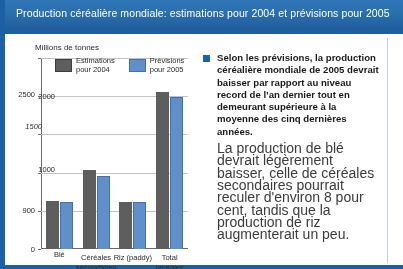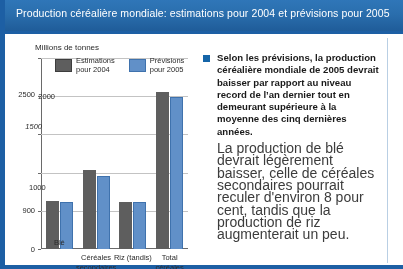--- a/index.html
+++ b/index.html
@@ -204,41 +204,41 @@
     <div class="plot" id="plot">
       <div class="axis-line"></div>
     <div class="gridline" style="top: 190px; background: rgb(106, 106, 106);"></div>
         <div class="tick-mark" style="top: 191px; left: -3px;"></div>
         <div class="tick-label" style="top: 186.5px; left: -36px; width: 30px;">0</div>
         <div class="gridline" style="top: 152.8px;"></div>
         <div class="tick-mark" style="top: 152.8px; left: -3px;"></div>
         <div class="tick-label" style="top: 148.3px; left: -36px; width: 30px;">900</div>
         <div class="gridline" style="top: 114.6px;"></div>
         <div class="tick-mark" style="top: 114.6px; left: -3px;"></div>
-        <div class="tick-label" style="top: 125px; left: -36px; width: 28px; padding-left: 24px;">1000</div>
+        <div class="tick-label" style="top: 107px; left: -36px; width: 50px; padding-left: 24px;">1000</div>
         <div class="gridline" style="top: 76.4px;"></div>
         <div class="tick-mark" style="top: 76.4px; left: -3px;"></div>
         <div class="tick-label" style="top: 64px; left: -36px; width: 37px; font-style: italic;">1500</div>
         <div class="gridline" style="top: 38.2px;"></div>
         <div class="tick-mark" style="top: 38.2px; left: -3px;"></div>
         <div class="tick-label" style="top: 33.7px; left: -36px; width: 50px;">2000</div>
         <div class="gridline" style="top: 0px;"></div>
         <div class="tick-mark" style="top: 0px; left: -3px;"></div>
         <div class="tick-label" style="top: -4.5px; left: -36px; width: 30px; margin-top: 36px;">2500</div>
         <div class="bar est" title="Estimations pour 2004: 625" style="left: 4.875px; width: 13px; height: 47.75px;"></div>
         <div class="bar est" title="Estimations pour 2004: 1030" style="left: 41.625px; width: 13px; height: 78.692px;"></div>
         <div class="bar est" title="Estimations pour 2004: 615" style="left: 78.375px; width: 13px; height: 46.986px;"></div>
         <div class="bar est" title="Estimations pour 2004: 2060" style="left: 115.125px; width: 13px; height: 157.384px;"></div>
         <div class="bar prev" title="Prévisions pour 2005: 615" style="left: 18.875px; width: 13px; height: 46.986px;"></div>
         <div class="bar prev" title="Prévisions pour 2005: 960" style="left: 55.625px; width: 13px; height: 73.344px;"></div>
         <div class="bar prev" title="Prévisions pour 2005: 620" style="left: 92.375px; width: 13px; height: 47.368px;"></div>
         <div class="bar prev" title="Prévisions pour 2005: 1990" style="left: 129.125px; width: 13px; height: 152.036px;"></div>
-        <div class="cat-label" style="left: -4px; width: 44.75px; top: 180px;">Blé</div>
+        <div class="cat-label" style="left: -4px; width: 44.75px; top: 192px;">Blé</div>
         <div class="cat-label" style="left: 32.75px; width: 44.75px; top: 195px;">Céréales<br>secondaires</div>
-        <div class="cat-label" style="left: 69.5px; width: 44.75px; top: 195px;">Riz (tandis)</div>
+        <div class="cat-label" style="left: 69.5px; width: 44.75px; top: 195px;">Riz (paddy)</div>
         <div class="cat-label" style="left: 106.25px; width: 44.75px; top: 195px;">Total<br>céréales</div>
       </div>
 
     <div class="legend">
       <div class="legend-item">
         <div class="legend-swatch est"></div>
         <div class="legend-label">Estimations
 pour 2004</div>
       </div>
       <div class="legend-item">

